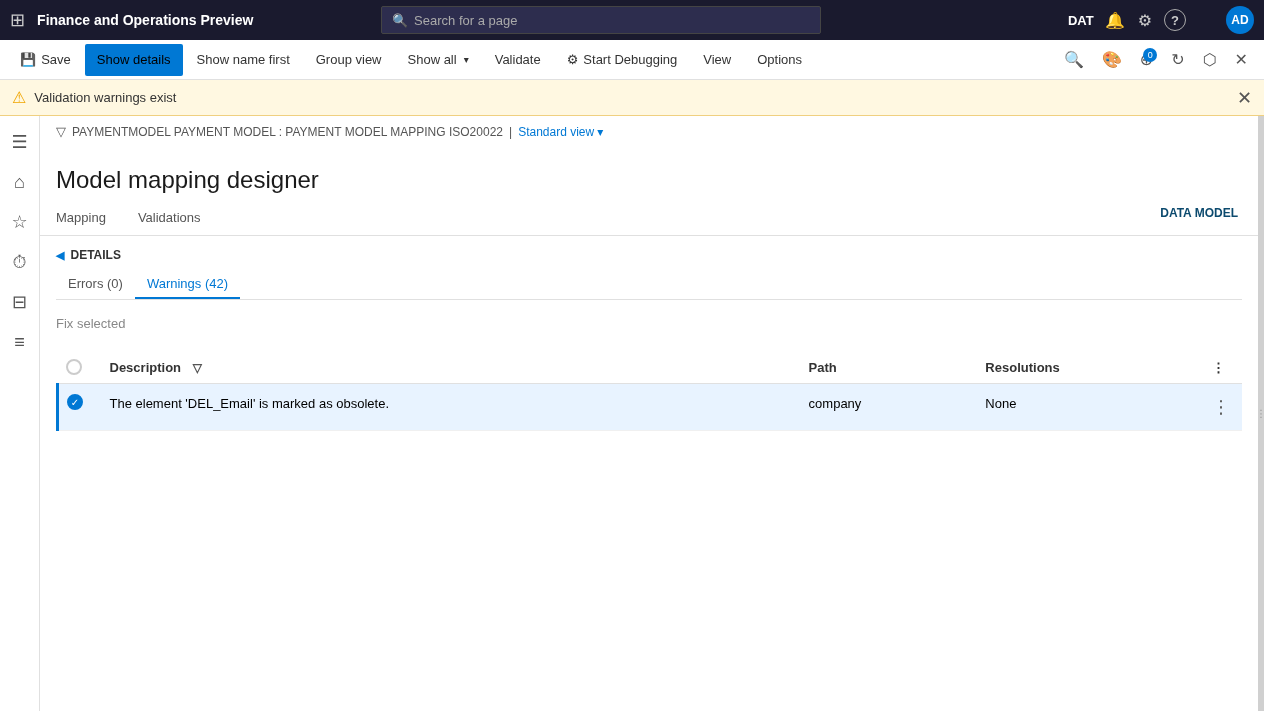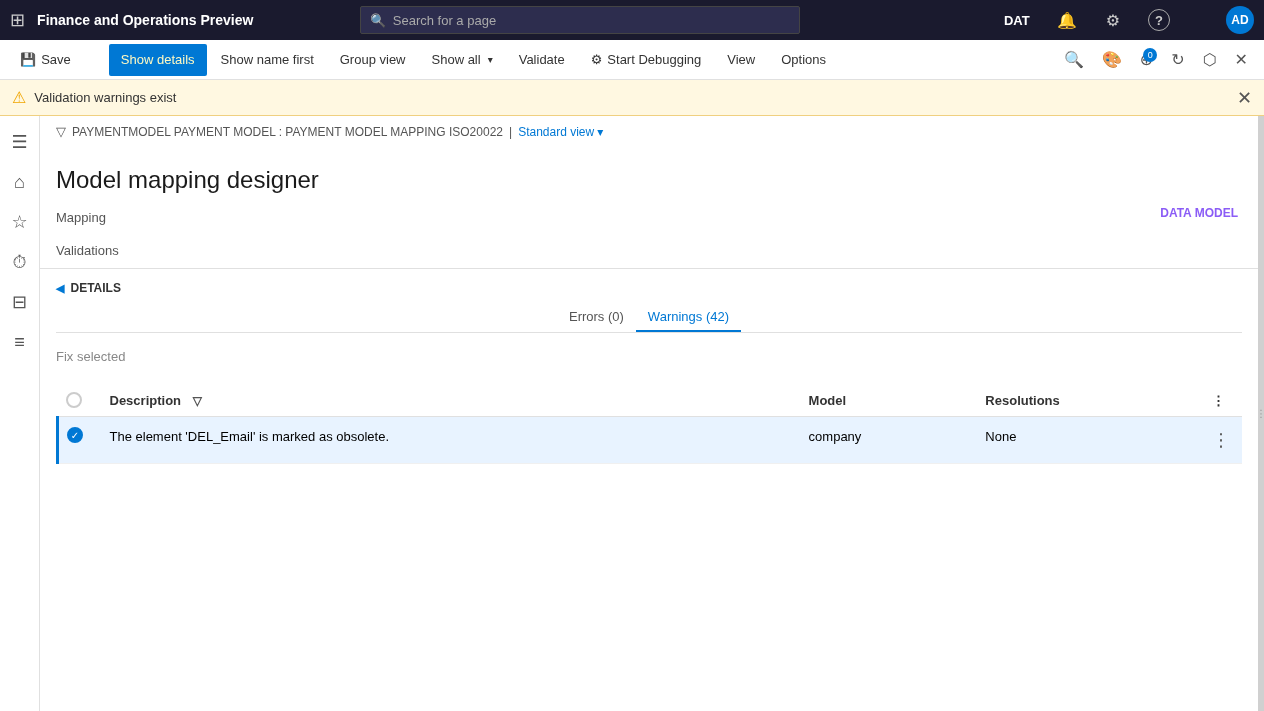--- a/index.html
+++ b/index.html
@@ -38,21 +38,21 @@
       display: flex;
       align-items: center;
       padding: 0 10px;
       gap: 6px;
       color: #aaa;
       font-size: 13px;
     }
     .top-nav .nav-right {
       display: flex;
       align-items: center;
-      gap: 28px;
+      gap: 12px;
       margin-left: auto;
       color: white;
     }
     .top-nav .nav-right .env-badge {
       font-size: 13px;
       font-weight: 600;
     }
     .top-nav .nav-right .icon-btn {
       cursor: pointer;
       font-size: 16px;
@@ -91,22 +91,21 @@
       cursor: pointer;
       font-size: 13px;
       color: #333;
       display: flex;
       align-items: center;
       gap: 5px;
       border-radius: 2px;
     }
     .toolbar-btn.active {
       background: #0078d4;
-      color: #fef9c3;
-      margin-left: 24px;
+      color: #000000;
     }
     .toolbar-btn.icon-only {
       padding: 0 8px;
       font-size: 16px;
       color: #555;
     }
     .toolbar-right {
       margin-left: auto;
       display: flex;
       align-items: center;
@@ -203,21 +202,20 @@
       color: #1a1a1a;
       margin-top: 19px;
     }
 
     
     .tabs {
       display: flex;
       padding: 0 16px;
       border-bottom: 1px solid #e0e0e0;
       gap: 0;
-      flex-direction: column;
     }
     .tab-item {
       padding: 8px 16px 8px 0;
       margin-right: 16px;
       cursor: pointer;
       color: #555;
       font-size: 13px;
       border-bottom: 2px solid transparent;
     }
 
@@ -243,21 +241,20 @@
       text-transform: uppercase;
       margin-bottom: 8px;
       cursor: pointer;
     }
 
     
     .sub-tabs {
       display: flex;
       border-bottom: 1px solid #e0e0e0;
       margin-bottom: 8px;
-      justify-content: center;
     }
     .sub-tab {
       padding: 6px 12px;
       cursor: pointer;
       font-size: 13px;
       color: #555;
       border-bottom: 2px solid transparent;
     }
     .sub-tab.active {
       color: #0078d4;
@@ -448,21 +445,21 @@
 
     <div style="position:relative;">
       <div class="tabs">
         <div class="tab-item">
           <span>Mapping</span>
         </div>
         <div class="tab-item">
           <span>Validations</span>
         </div>
       </div>
-      <div style="position:absolute;right:20px;top:4px;font-size:12px;font-weight:600;color:#8b5cf6;">DATA MODEL</div>
+      <div style="position:absolute;right:20px;top:4px;font-size:12px;font-weight:600;color:#0c4a6e;">DATA MODEL</div>
     </div>
 
     <div class="content-body">
 
       <div class="details-section">
 
         <div class="details-header">
           <span style="color:#0078d4;font-size:11px;">◀</span>
           <span>DETAILS</span>
         </div>
@@ -484,21 +481,21 @@
           <thead>
             <tr>
               <th class="checkbox-col">
                 <div class="row-checkbox unchecked"></div>
               </th>
               <th>
                 <span>Description</span>
                 <span style="margin-left:8px;color:#555;font-size:12px;">▽</span>
               </th>
               <th>
-                <span>Model</span>
+                <span>Path</span>
               </th>
               <th>
                 <span>Resolutions</span>
               </th>
               <th class="col-more">⋮</th>
             </tr>
           </thead>
           <tbody>
             <tr class="selected">
               <td class="checkbox-col">

